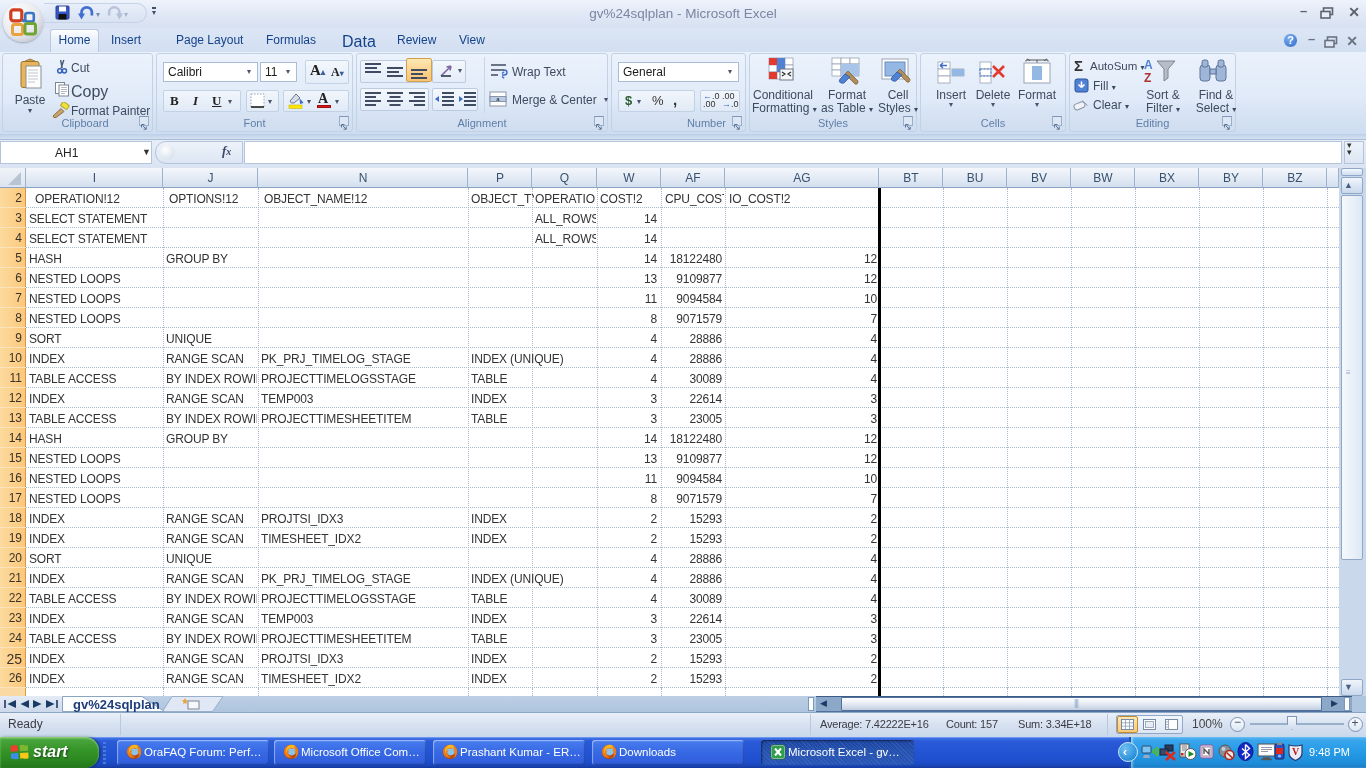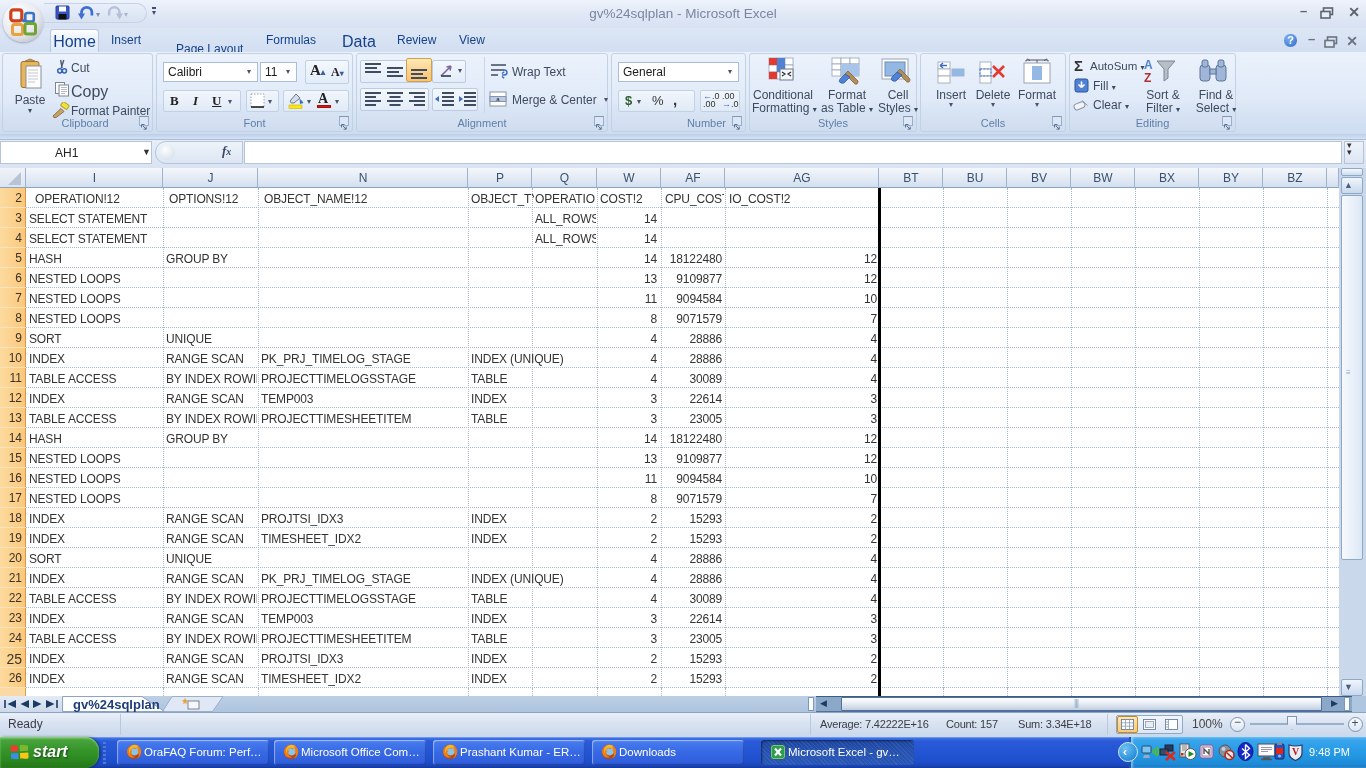--- a/index.html
+++ b/index.html
@@ -40,23 +40,23 @@
 
 <div class="tx" style="left:1295px;top:3px;width:17px;height:15px;color:#5c6470;font-size:13px;font-weight:bold;text-align:center">–</div>
 <div class="tx" style="left:1320px;top:5px;width:16px;height:13px"><svg width="14" height="12" viewBox="0 0 14 12">
       <rect x="3.5" y="1" width="9" height="6.5" fill="none" stroke="#5c6470" stroke-width="1.6"></rect>
       <rect x="1" y="4.5" width="9" height="6.5" fill="#e8edf7" stroke="#5c6470" stroke-width="1.6"></rect>
     </svg></div>
 <div class="tx" style="left:1346px;top:4px;width:16px;height:15px;color:#5c6470;font-size:14px;font-weight:bold;text-align:center">✕</div>
 
 <div class="a" style="left:0;top:28px;width:1366px;height:24px;background:linear-gradient(#dce6f5,#d2dff1)"></div>
 <div class="a" style="left:50px;top:29px;width:49px;height:23px;background:linear-gradient(#fdfeff,#eaf1fb 45%,#dfe9f7);border:1px solid #b9c8de;border-bottom:none;border-radius:3px 3px 0 0"></div>
-<div class="tx" style="left:50px;top:33px;width:49px;text-align:center;font-size:16px;color:#15428b">Home</div>
+<div class="tx" style="left:50px;top:33px;width:49px;text-align:center;font-size:12px;color:#15428b">Home</div>
 <div class="tx" style="left:111px;top:33px;font-size:12px;color:#15428b">Insert</div>
-<div class="tx" style="left:176px;top:42px;font-size:12px;color:#15428b">Page Layout</div>
+<div class="tx" style="left:176px;top:33px;font-size:12px;color:#15428b">Page Layout</div>
 <div class="tx" style="left:266px;top:33px;font-size:12px;color:#15428b">Formulas</div>
 <div class="tx" style="left:342px;top:33px;font-size:16px;color:#15428b">Data</div>
 <div class="tx" style="left:397px;top:33px;font-size:12px;color:#15428b">Review</div>
 <div class="tx" style="left:459px;top:33px;font-size:12px;color:#15428b">View</div>
 
 <div class="a" style="left:1283px;top:33px;width:15px;height:15px;border-radius:50%;background:radial-gradient(circle at 35% 30%,#7ab0f0,#2f68c8);border:1px solid #d8e2f0"></div>
 <div class="tx" style="left:1283px;top:34px;width:15px;text-align:center;font-size:11px;font-weight:bold;color:#fff">?</div>
 <div class="tx" style="left:1304px;top:31px;width:15px;color:#6b7380;font-size:13px;font-weight:bold;text-align:center">–</div>
 <div class="tx" style="left:1324px;top:34px;width:16px;height:13px"><svg width="14" height="12" viewBox="0 0 14 12">
       <rect x="3.5" y="1" width="9" height="6.5" fill="none" stroke="#6b7380" stroke-width="1.6"></rect>

